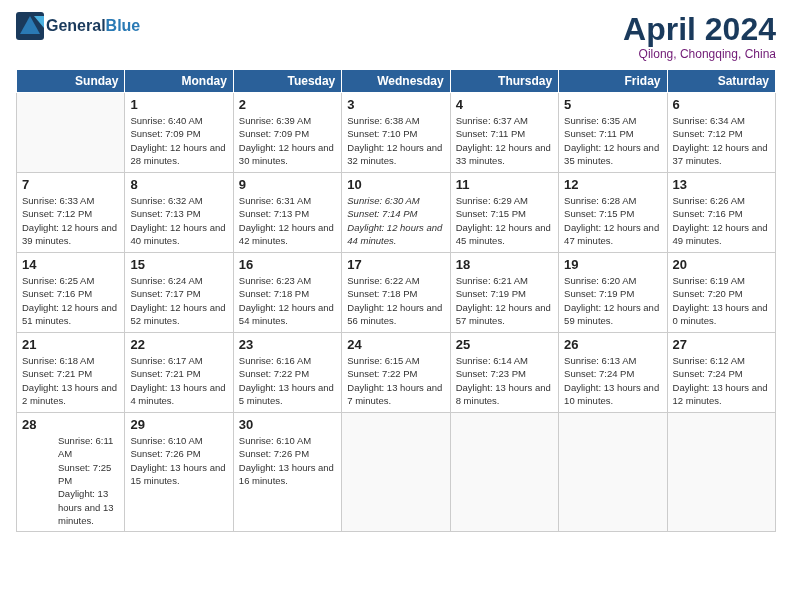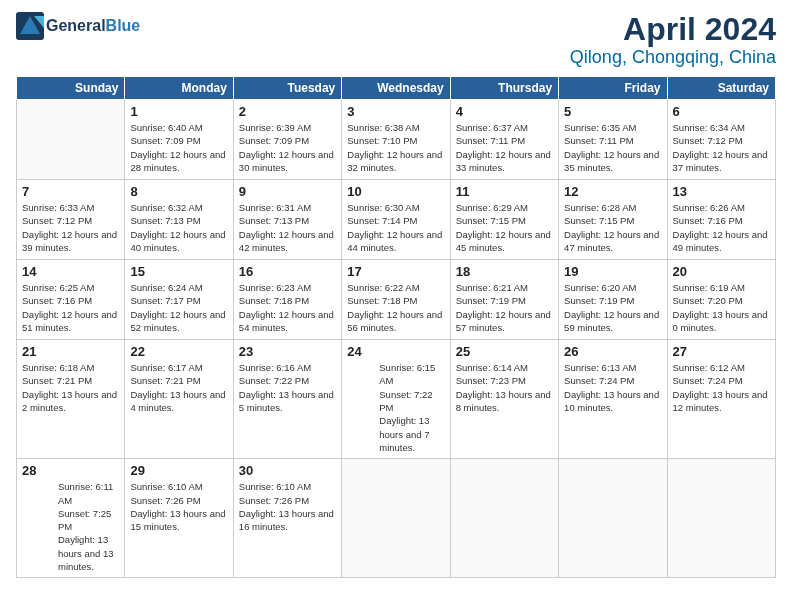--- a/index.html
+++ b/index.html
@@ -34,22 +34,22 @@
     .title-block {
       text-align: right;
     }
     .calendar-title {
       font-size: 32px;
       font-weight: bold;
       color: #1a3a5c;
       line-height: 1.1;
     }
     .calendar-subtitle {
-      font-size: 18px;
-      color: #0369a1;
+      font-size: 12px;
+      color: #701a75;
     }
     .calendar {
       width: 100%;
       border-collapse: collapse;
       table-layout: fixed;
     }
     .calendar th {
       background: #2a6099;
       color: #fff;
       font-size: 12px;
@@ -170,21 +170,21 @@
 Daylight: 12 hours and 40 minutes.</div>
           </td>
           <td>
             <span class="day-number">9</span>
             <div class="day-info" style="white-space: pre-line;">Sunrise: 6:31 AM
 Sunset: 7:13 PM
 Daylight: 12 hours and 42 minutes.</div>
           </td>
           <td>
             <span class="day-number">10</span>
-            <div class="day-info" style="white-space: pre-line;">Sunrise: 6:30 AM
+            <div class="day-info" style="white-space: pre-line; font-style: italic;">Sunrise: 6:30 AM
 Sunset: 7:14 PM
 Daylight: 12 hours and 44 minutes.</div>
           </td>
           <td>
             <span class="day-number">11</span>
             <div class="day-info" style="white-space: pre-line;">Sunrise: 6:29 AM
 Sunset: 7:15 PM
 Daylight: 12 hours and 45 minutes.</div>
           </td>
           <td>
@@ -258,21 +258,21 @@
 Daylight: 13 hours and 4 minutes.</div>
           </td>
           <td>
             <span class="day-number">23</span>
             <div class="day-info" style="white-space: pre-line;">Sunrise: 6:16 AM
 Sunset: 7:22 PM
 Daylight: 13 hours and 5 minutes.</div>
           </td>
           <td>
             <span class="day-number">24</span>
-            <div class="day-info" style="white-space: pre-line; margin-left: 32px;">Sunrise: 6:15 AM
+            <div class="day-info" style="white-space: pre-line;">Sunrise: 6:15 AM
 Sunset: 7:22 PM
 Daylight: 13 hours and 7 minutes.</div>
           </td>
           <td>
             <span class="day-number">25</span>
             <div class="day-info" style="white-space: pre-line;">Sunrise: 6:14 AM
 Sunset: 7:23 PM
 Daylight: 13 hours and 8 minutes.</div>
           </td>
           <td>

